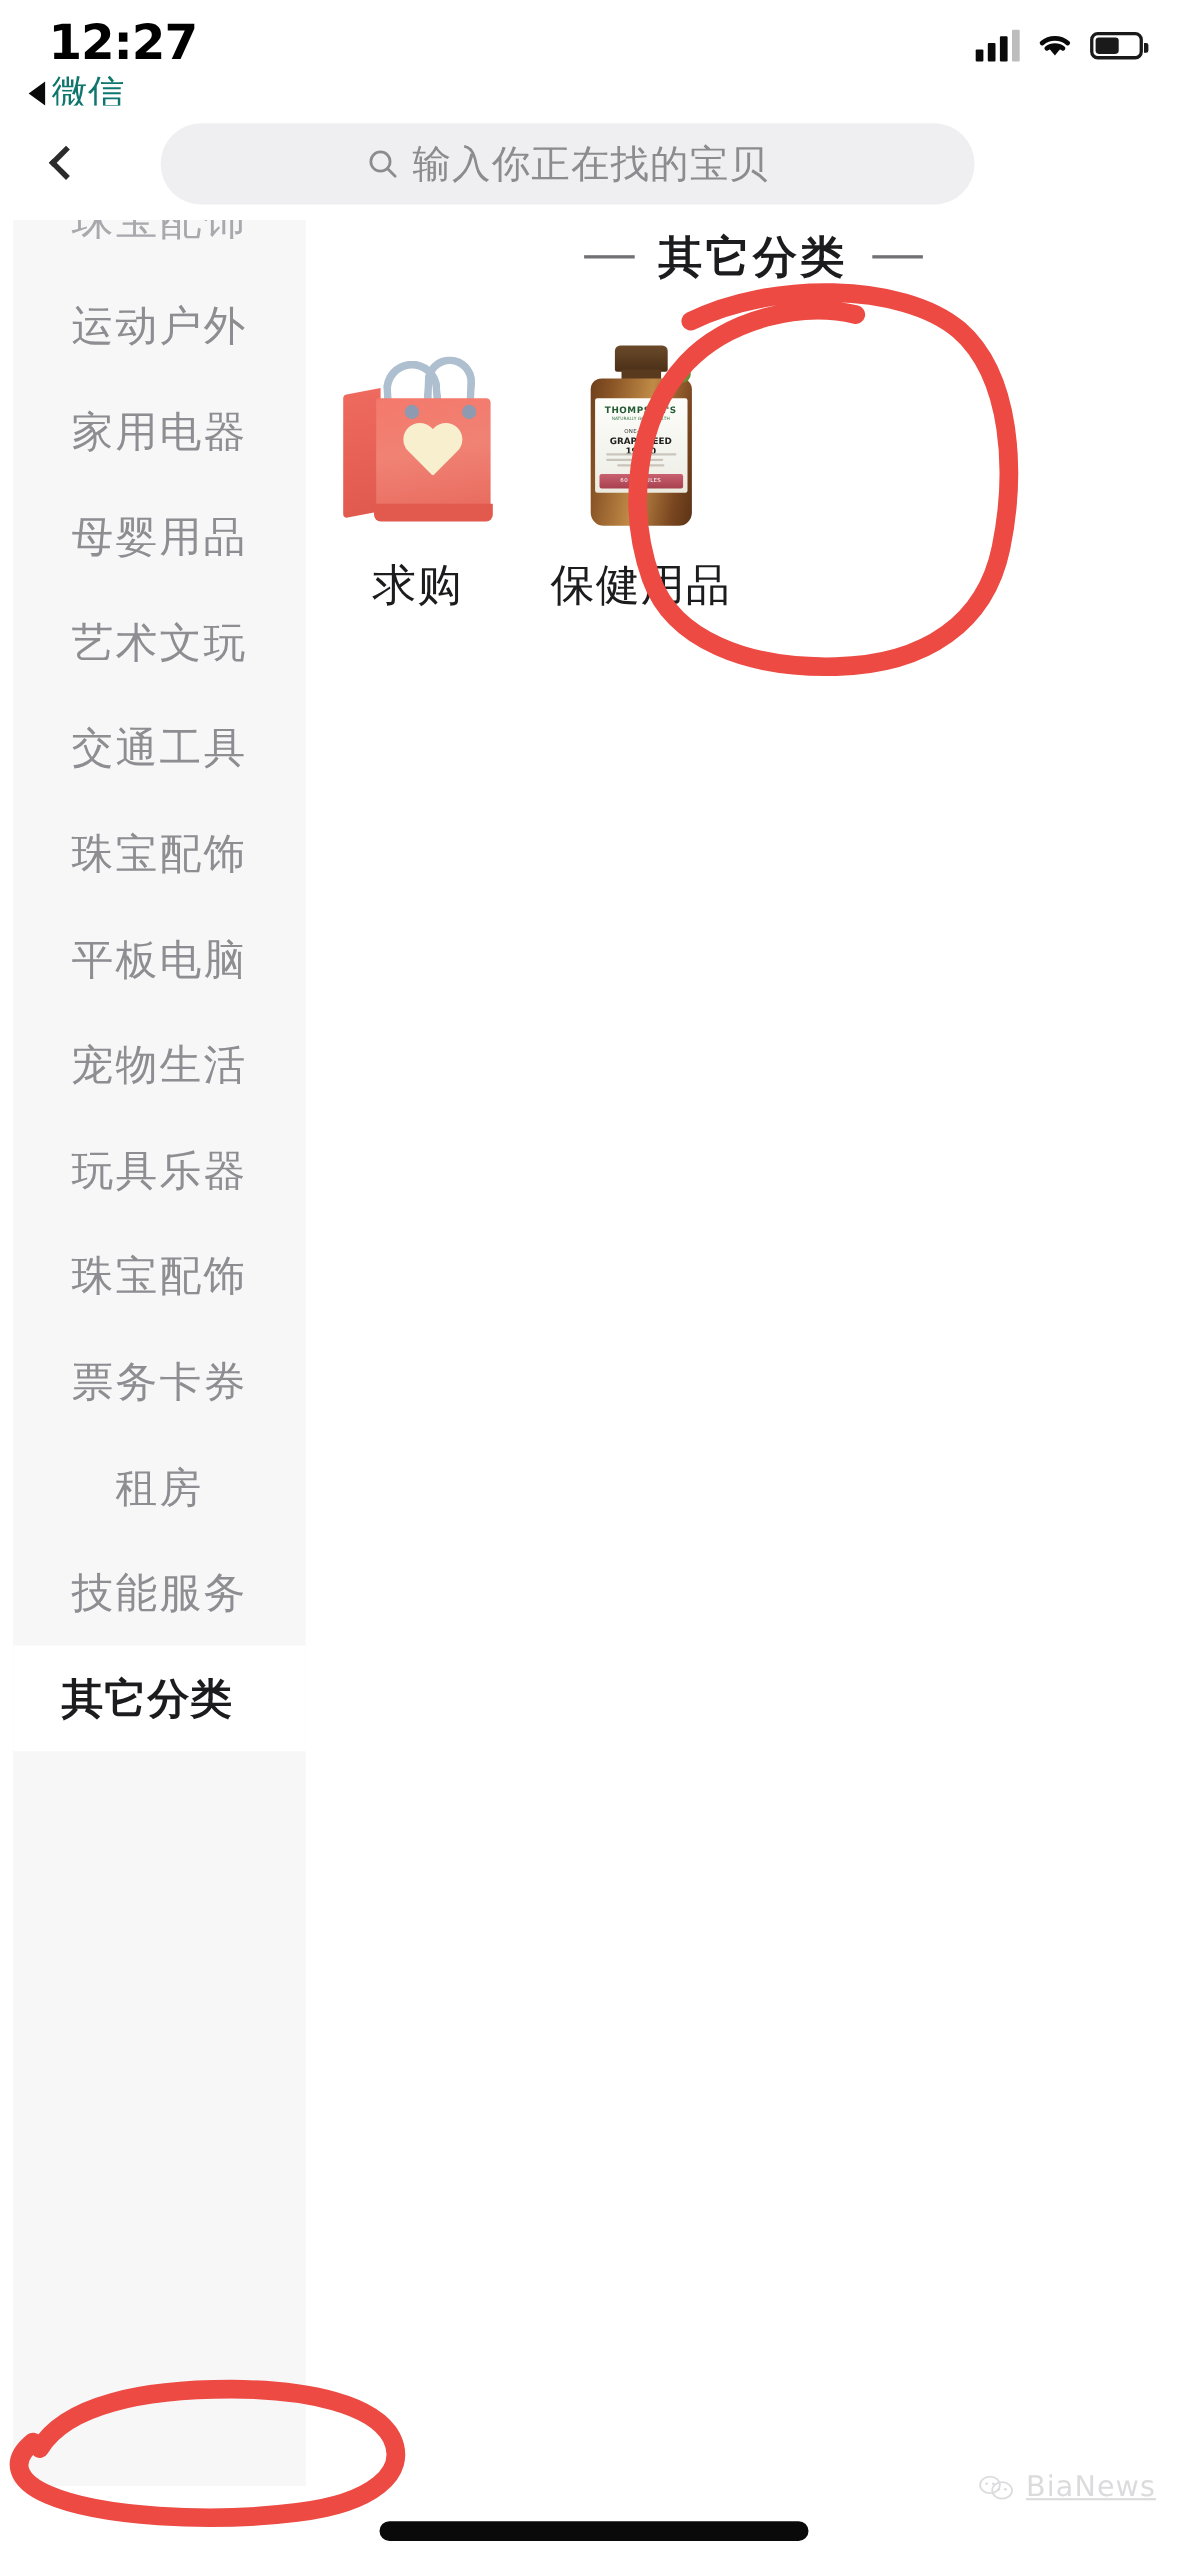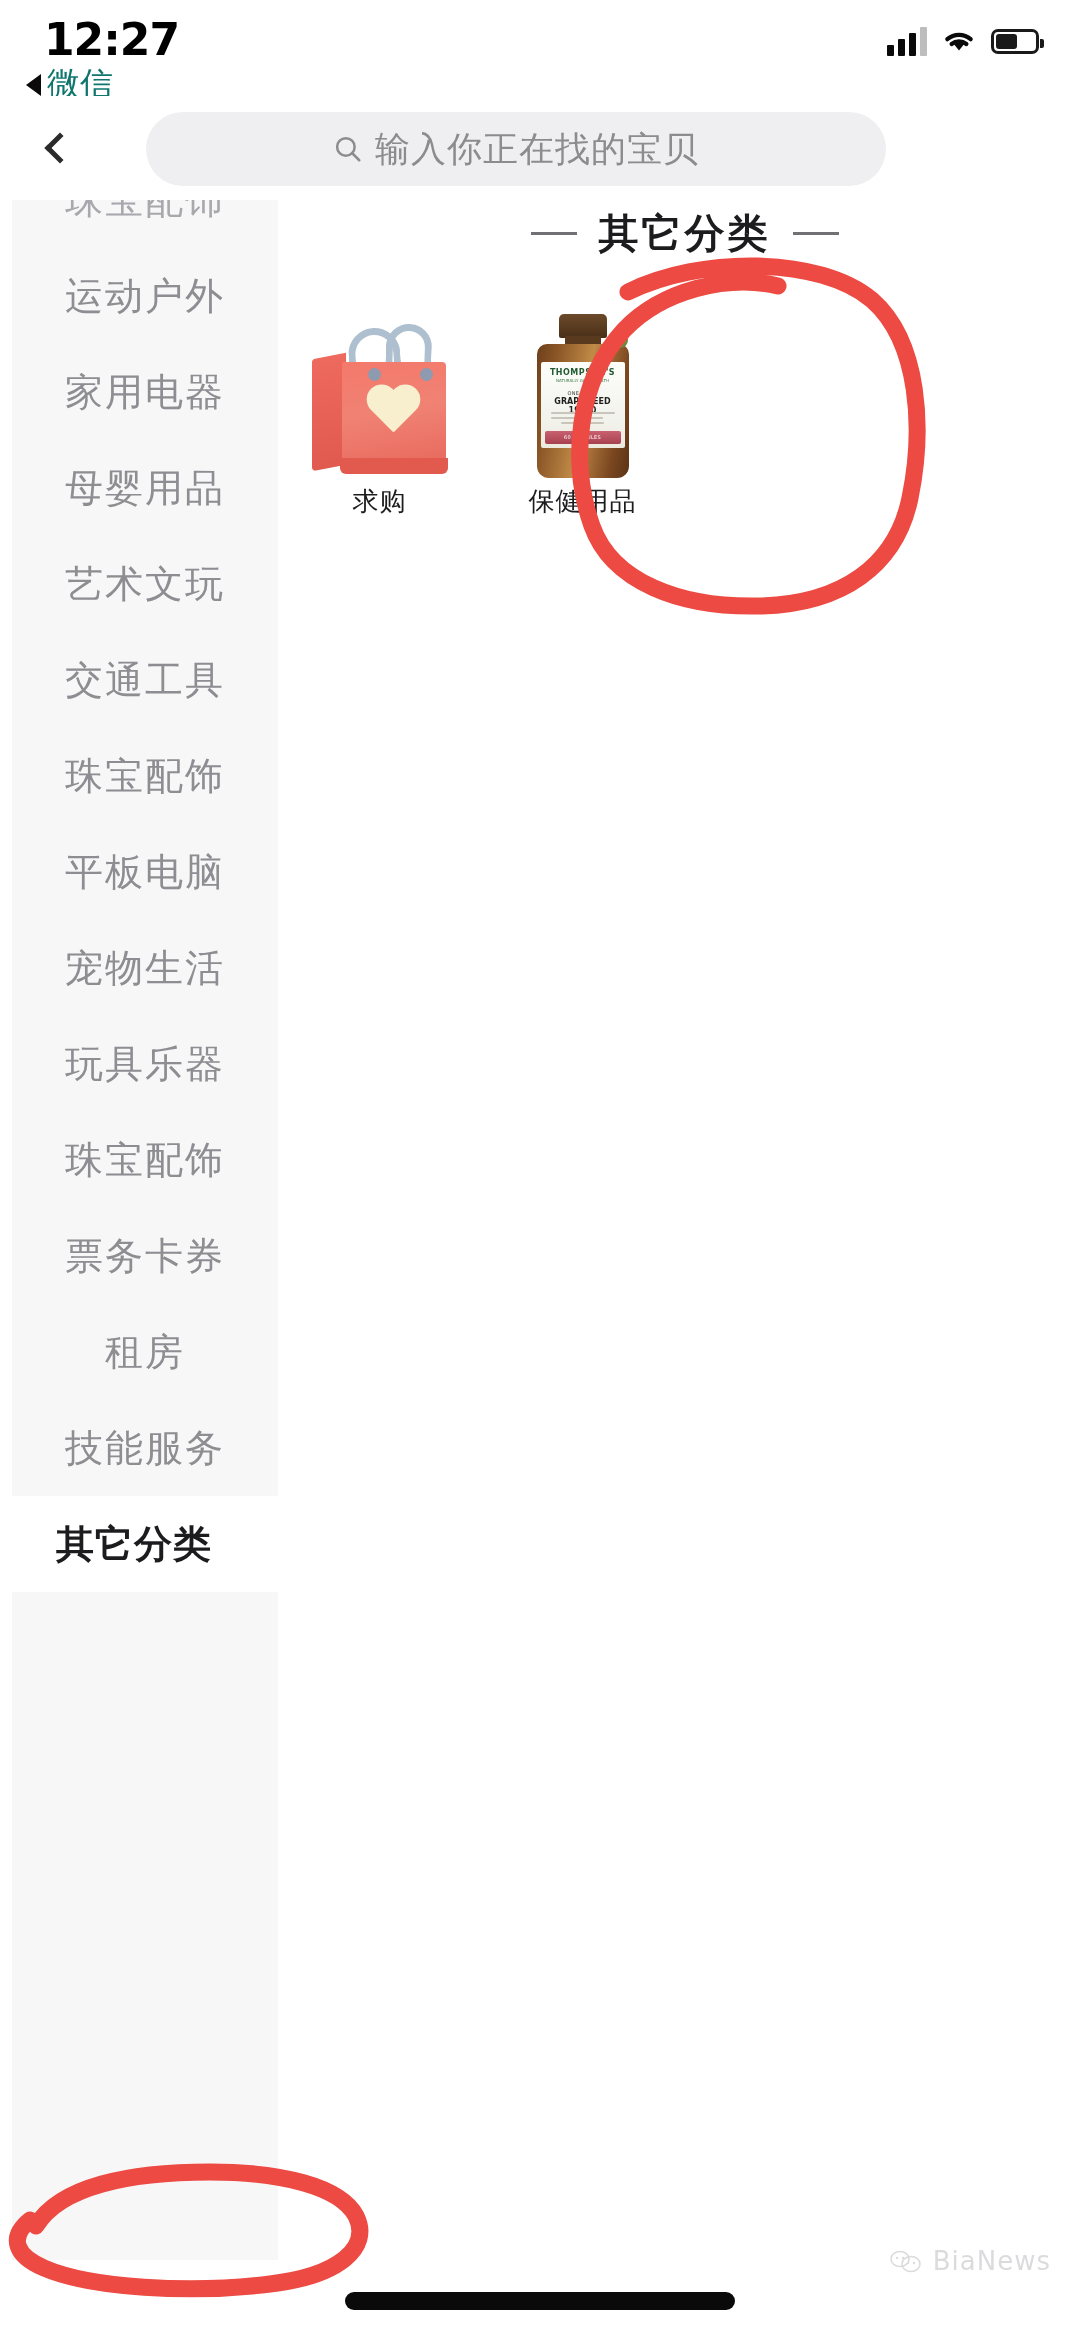--- a/index.html
+++ b/index.html
@@ -102,21 +102,21 @@
   }
   .sect-head .rule{ display:block; width:46px; height:3px; background:#707075; }
   .sect-head .txt{ font-size:40px; font-weight:bold; color:#1c1c1e; letter-spacing:3px; }
 
   .grid{
     position:absolute; top:92px; left:0; width:813px;
     display:flex; flex-wrap:wrap;
   }
   .cell{ width:203px; display:flex; flex-direction:column; align-items:center; padding-top:18px; }
   .cell .thumb{ width:160px; height:170px; position:relative; }
-  .cell .cap{ margin-top:4px; font-size:26px; color:#1c1c1e; letter-spacing:1px; }
+  .cell .cap{ margin-top:24px; font-size:40px; color:#1c1c1e; letter-spacing:1px; }
 
   
   .bag{ position:absolute; left:12px; top:22px; width:136px; height:140px; }
   .bag .side{
     position:absolute; left:0; top:24px; width:34px; height:112px;
     background:linear-gradient(180deg,#ef6a5e,#e05a4f);
     transform:skewY(-11deg); border-radius:3px 0 0 4px;
   }
   .bag .front{
     position:absolute; left:30px; top:30px; width:104px; height:108px;
@@ -205,21 +205,21 @@
   .home-indicator{
     position:absolute; left:50%; transform:translateX(-50%); bottom:28px;
     width:390px; height:18px; background:#0a0a0a; border-radius:9px;
   }
 
   
   .watermark{
     position:absolute; right:28px; bottom:62px;
     display:flex; align-items:center; gap:10px; opacity:.5;
   }
-  .watermark .wmtxt{ font-size:26px; color:#b9b9bd; letter-spacing:1px; }
+  .watermark .wmtxt{ font-size:26px; color:#b9b9bd; letter-spacing:1px;text-decoration:underline; }
 </style>
 </head>
 <body>
 
 <div class="statusbar">
   <div class="sb-time">12:27</div>
   <div class="sb-right">
     <div class="sig">
         <i></i>
         <i></i>

